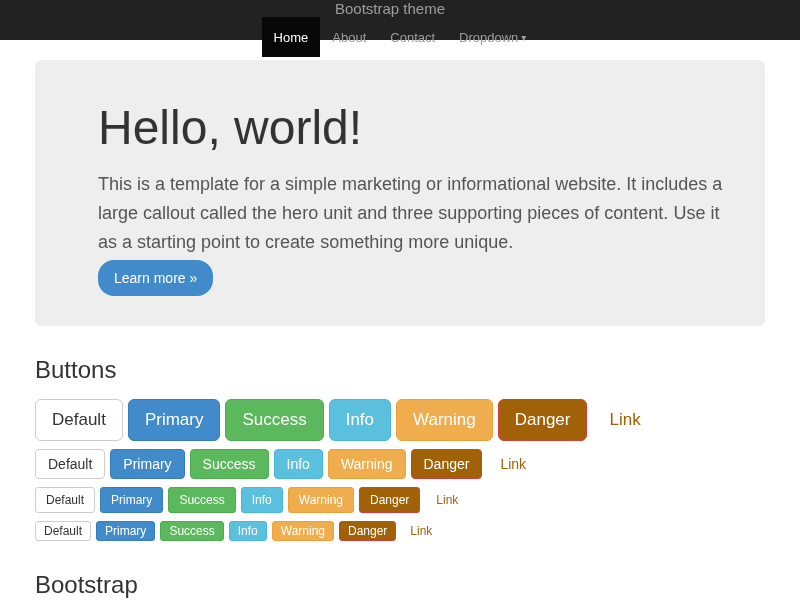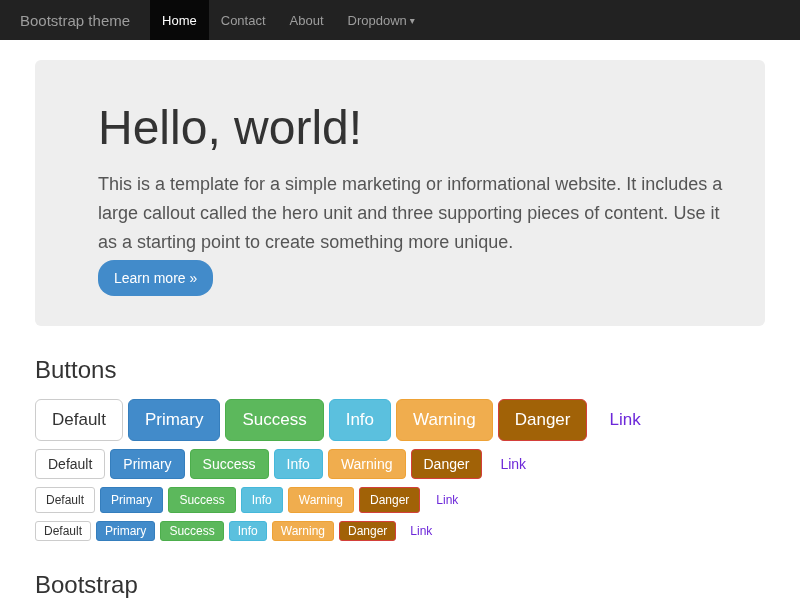--- a/index.html
+++ b/index.html
@@ -5,20 +5,21 @@
     * { margin: 0; padding: 0; box-sizing: border-box; }
     body { font-family: "Helvetica Neue", Helvetica, Arial, sans-serif; font-size: 14px; color: #333; background: #fff; }
 
     
     .navbar {
       background-color: #222;
       height: 40px;
       display: flex;
       align-items: center;
       padding: 0 20px;
+      flex-direction: column;
     }
     .navbar-brand {
       color: #9d9d9d;
       font-size: 15px;
       margin-right: 20px;
       text-decoration: none;
     }
     .nav-items {
       display: flex;
       gap: 0;
@@ -134,36 +135,36 @@
       border-radius: 3px;
     }
 
     
     .btn-default { background: #fff; color: #333; border-color: #ccc; }
     .btn-primary { background: #428bca; color: #fff; border-color: #357ebd; }
     .btn-success { background: #5cb85c; color: #fff; border-color: #4cae4c; }
     .btn-info { background: #5bc0de; color: #fff; border-color: #46b8da; }
     .btn-warning { background: #f0ad4e; color: #fff; border-color: #eea236; }
     .btn-danger { background: #a16207; color: #fff; border-color: #d43f3a; }
-    .btn-link { background: transparent; color: #6d28d9; border-color: transparent; text-decoration: none; }
+    .btn-link { background: transparent; color: #a16207; border-color: transparent; text-decoration: none; }
 
     
     .thumbnails-section {
       margin-bottom: 30px;
     }
   </style>
 </head>
 <body>
 
 <nav class="navbar">
   <a class="navbar-brand">Bootstrap theme</a>
   <div class="nav-items">
     <a class="nav-item active">Home</a>
+    <a class="nav-item">About</a>
     <a class="nav-item">Contact</a>
-    <a class="nav-item">About</a>
     <a class="nav-item">Dropdown <span class="dropdown-arrow">▾</span></a>
   </div>
 </nav>
 
 <div class="container">
 
   <div class="hero">
     <h1>Hello, world!</h1>
     <p>This is a template for a simple marketing or informational website. It includes a large callout called the hero unit and three supporting pieces of content. Use it as a starting point to create something more unique.</p>
     <a class="btn-hero">Learn more »</a>

